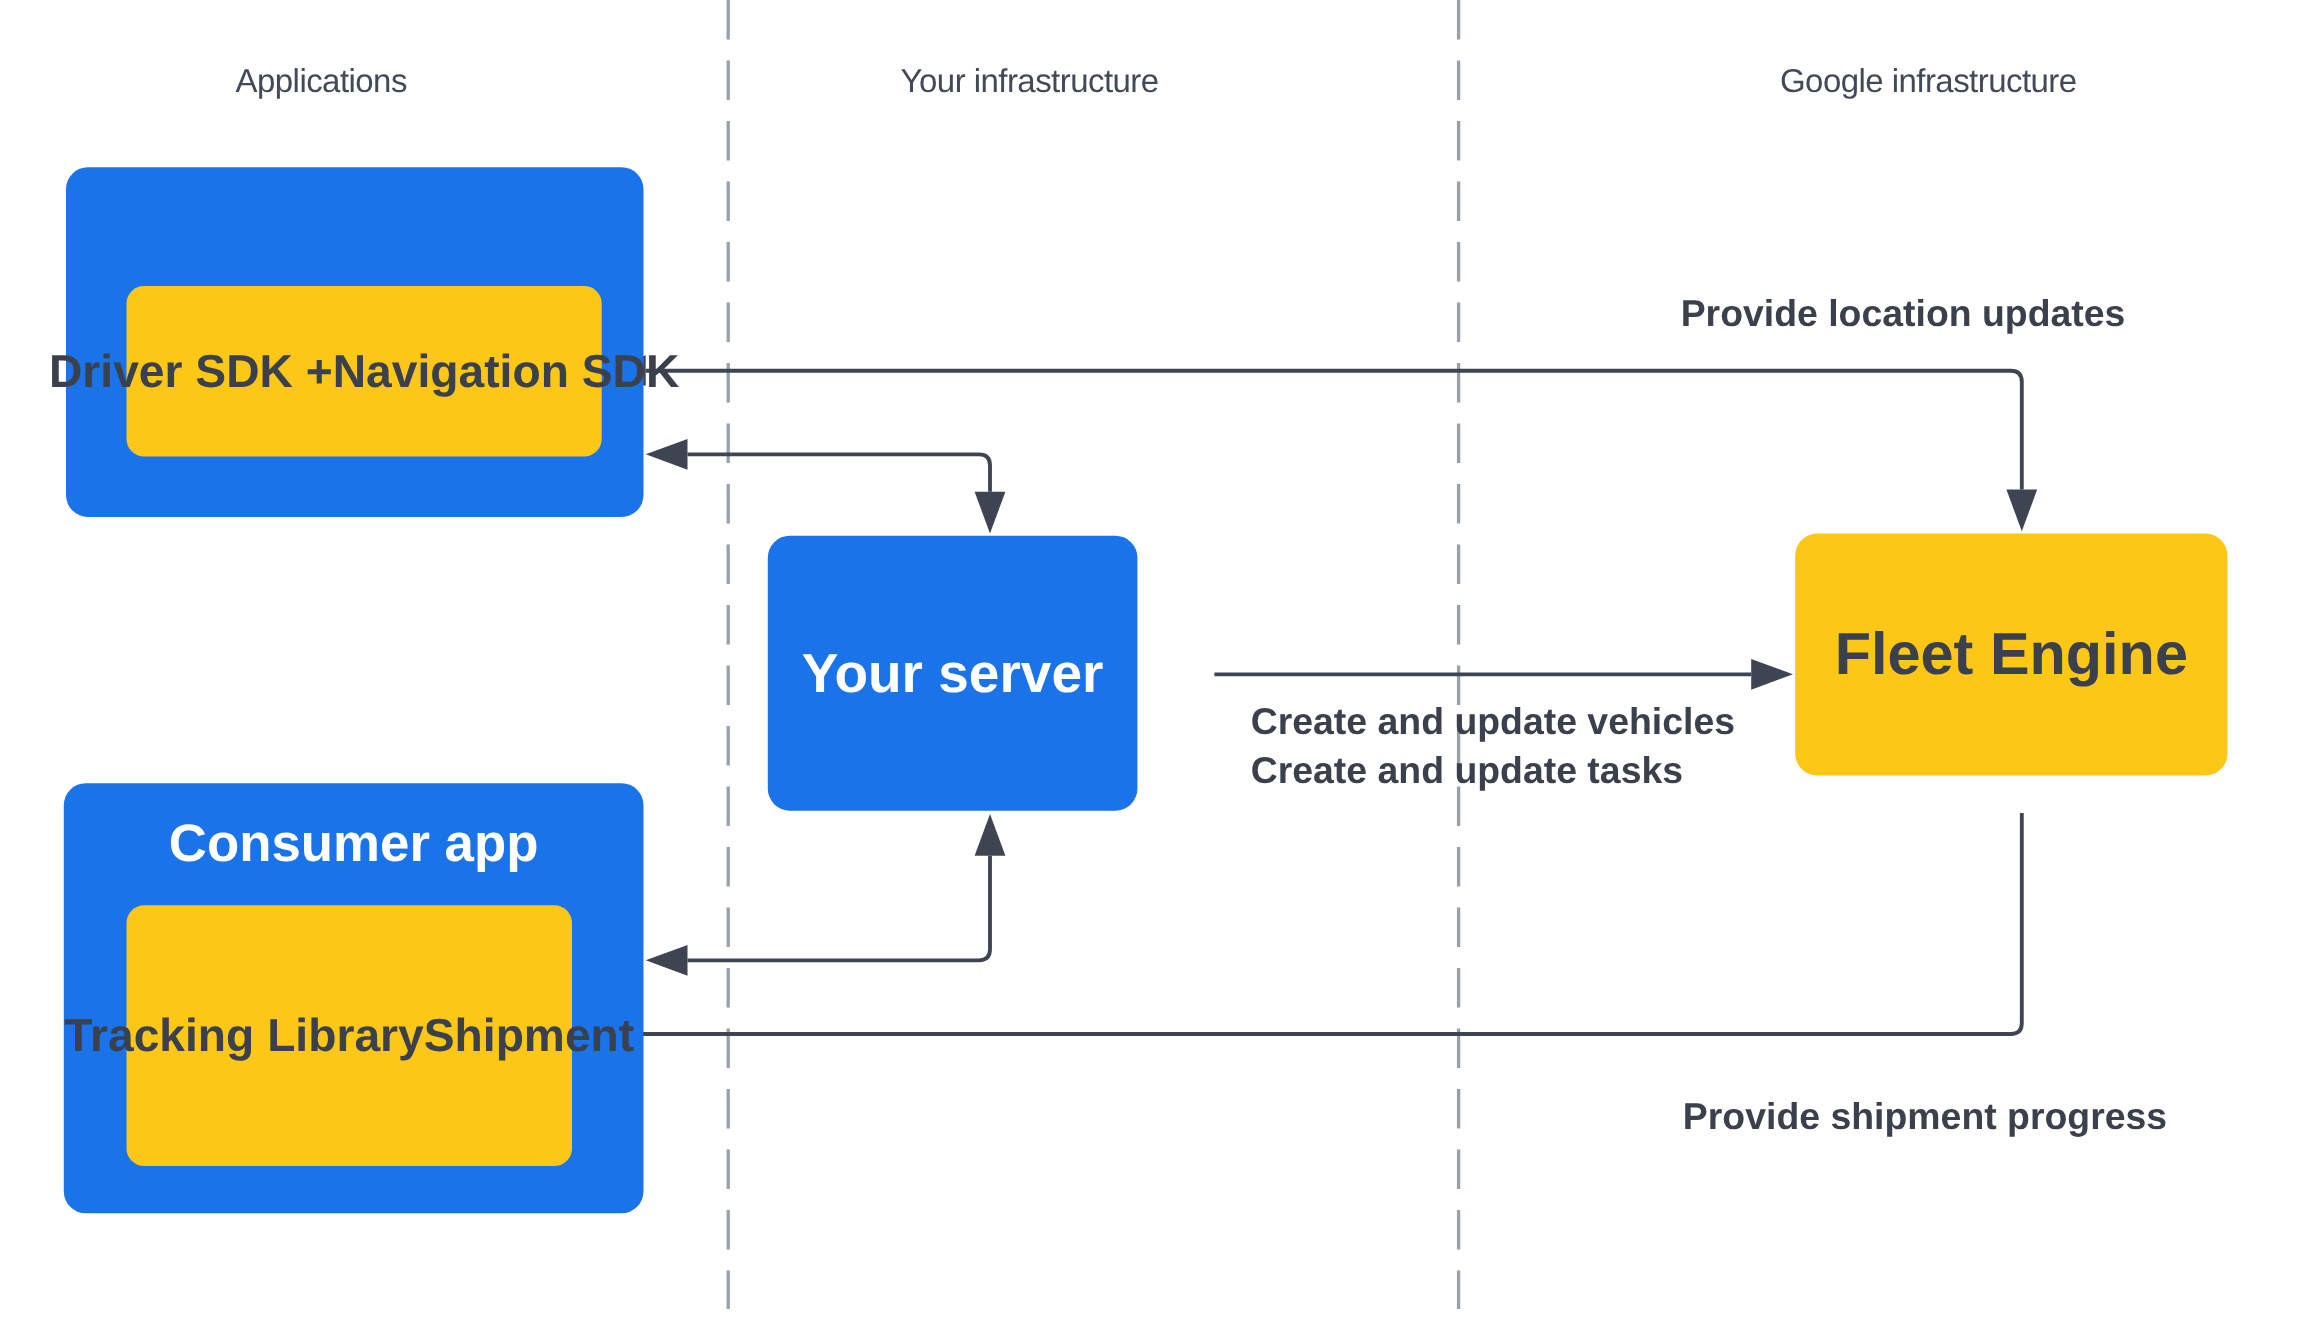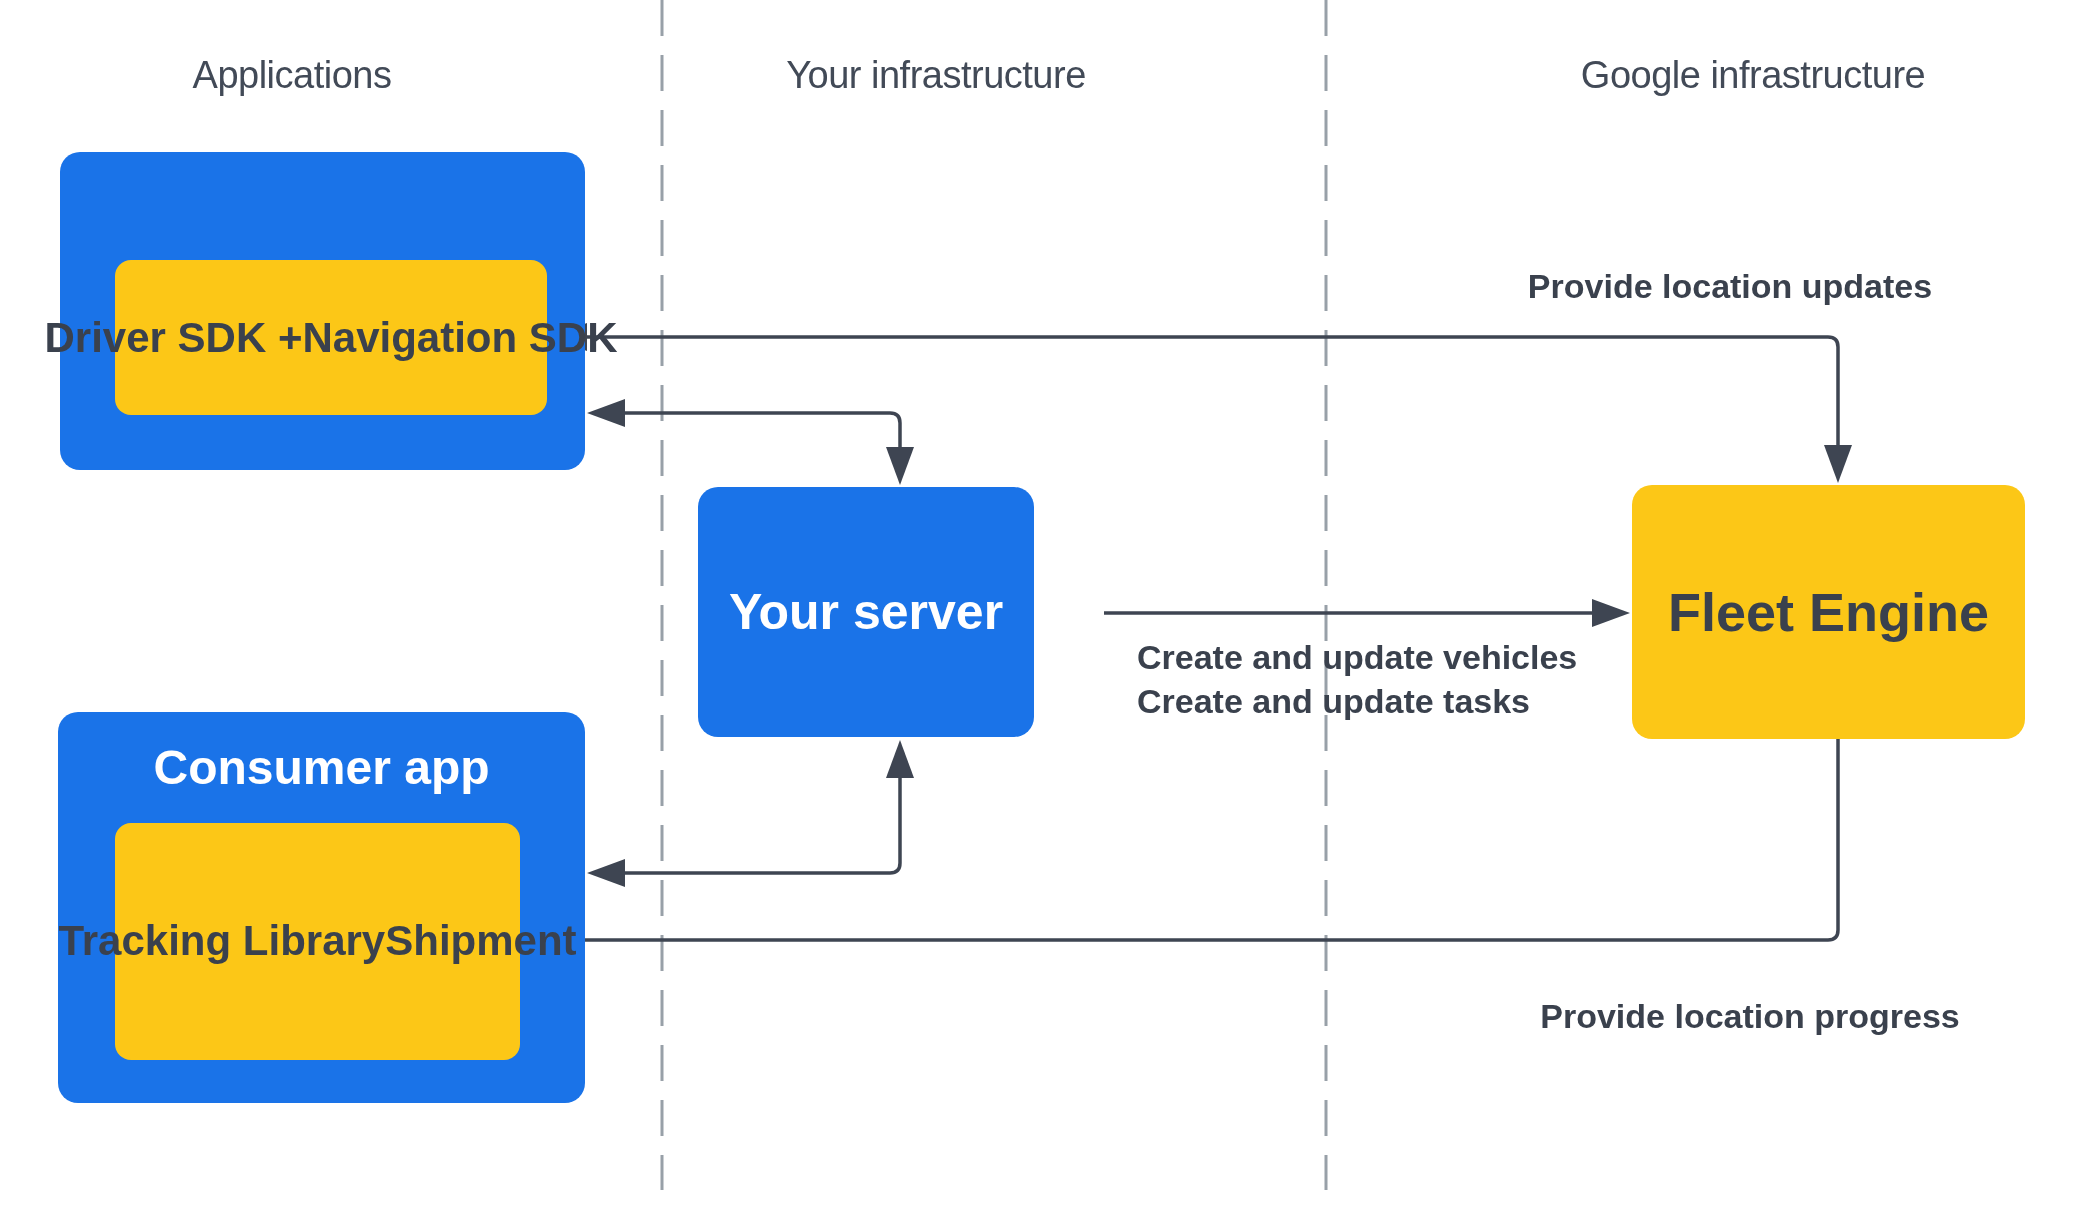--- a/index.html
+++ b/index.html
@@ -19,21 +19,21 @@
     font-family: "Liberation Sans", sans-serif;
   }
   #underlay { position: absolute; left: 0; top: 0; z-index: 0; }
   .divider { stroke: var(--divider); stroke-width: 3; stroke-dasharray: 36 19; fill: none; }
   .conn { stroke: var(--arrow); stroke-width: 3.5; fill: none; }
   .head { fill: var(--arrow); stroke: none; }
 
   .col-header {
     position: absolute; z-index: 2;
     transform: translate(-50%, -50%);
-    font-size: 38px; letter-spacing: -0.5px;
+    font-size: 30px; letter-spacing: -0.5px;
     color: var(--header-text); white-space: nowrap;
   }
 
   .node { position: absolute; z-index: 1; border-radius: 20px; }
   .blue-box { background: var(--blue); }
   .yellow-box { background: var(--yellow); border-radius: 16px; position: absolute; }
 
   .app-title {
     width: 100%; display: flex; align-items: center; justify-content: center;
     color: var(--white-text); font-weight: bold; font-size: 48px; white-space: nowrap;
@@ -104,30 +104,30 @@
       <span>Driver SDK +</span>
       <span>Navigation SDK</span>
     </div>
   </div>
 </div>
 
 <div class="node blue-box server-box" style="left:698px; top:487px; width:336px; height:250px;">
   <span>Your server</span>
 </div>
 
-<div class="node fleet-box" style="left:1632px; top:485px; width:393px; height:254px;">
+<div class="node fleet-box" style="left:1632px; top:485px; width:393px; height:220px;">
   <span>Fleet Engine</span>
 </div>
 
 <div class="node blue-box" style="left:58px; top:712px; width:527px; height:391px;">
   <div class="app-title" style="height:111px;">Consumer app</div>
   <div class="yellow-box" style="left:57px; top:111px; width:405px; height:237px;">
     <div class="sdk-text" style="line-height:1.44;">
       <span>Tracking Library</span>
       <span>Shipment</span>
     </div>
   </div>
 </div>
 
 <div class="edge-label centered" style="left:1730px; top:286px;">Provide location updates</div>
 <div class="edge-label left-anchored" style="left:1137px; top:657px;">Create and update vehicles</div>
 <div class="edge-label left-anchored" style="left:1137px; top:701px;">Create and update tasks</div>
-<div class="edge-label centered" style="left:1750px; top:1016px;">Provide location progress</div>
+<div class="edge-label centered" style="left:1750px; top:1016px;">Provide shipment progress</div>
 
 </body></html>

